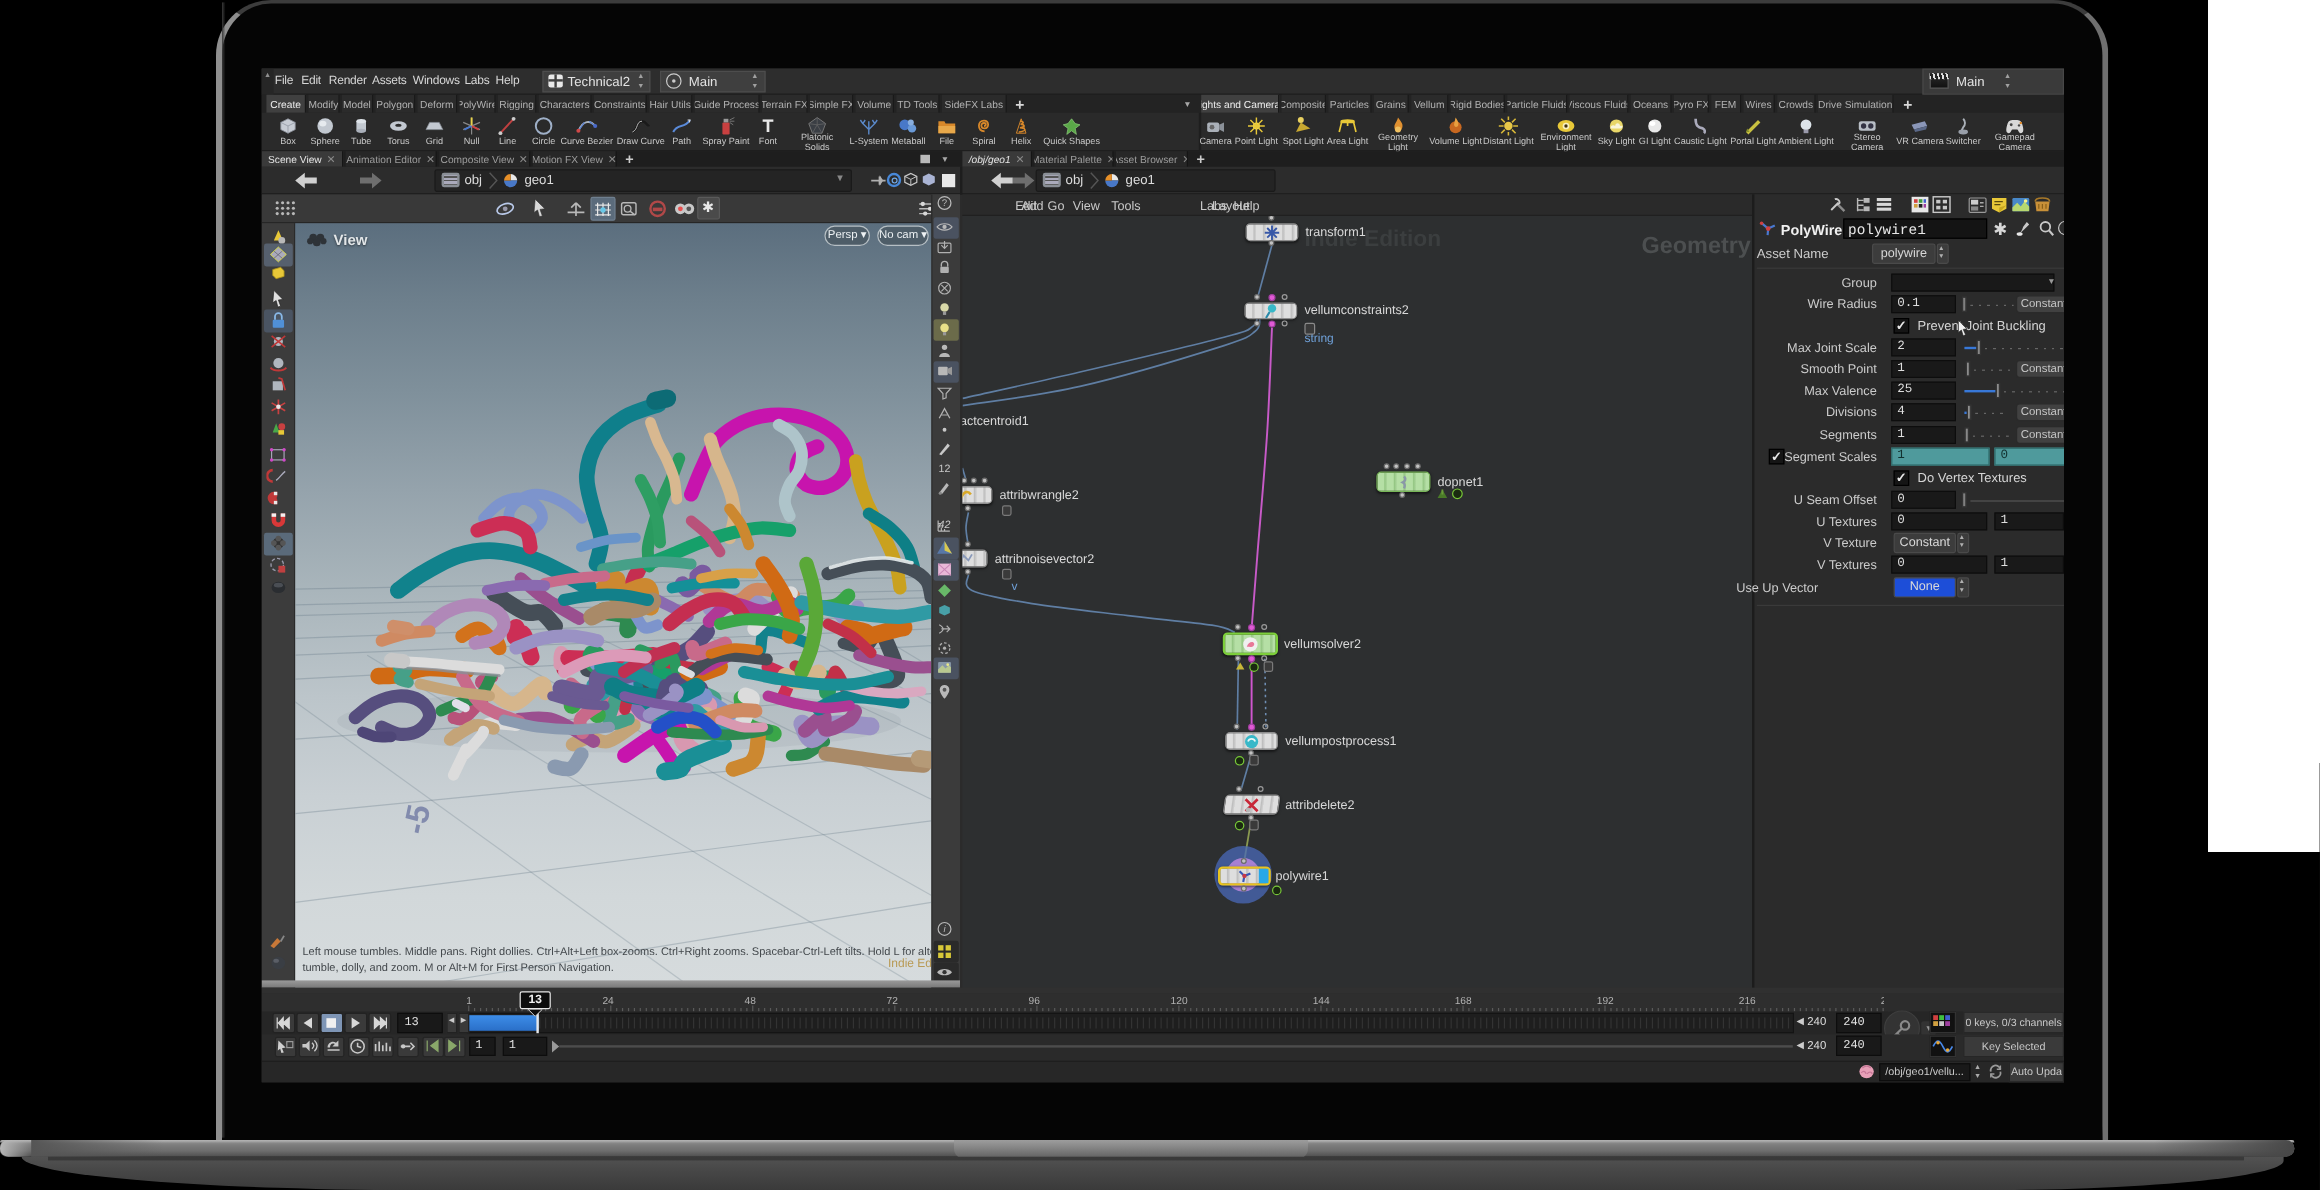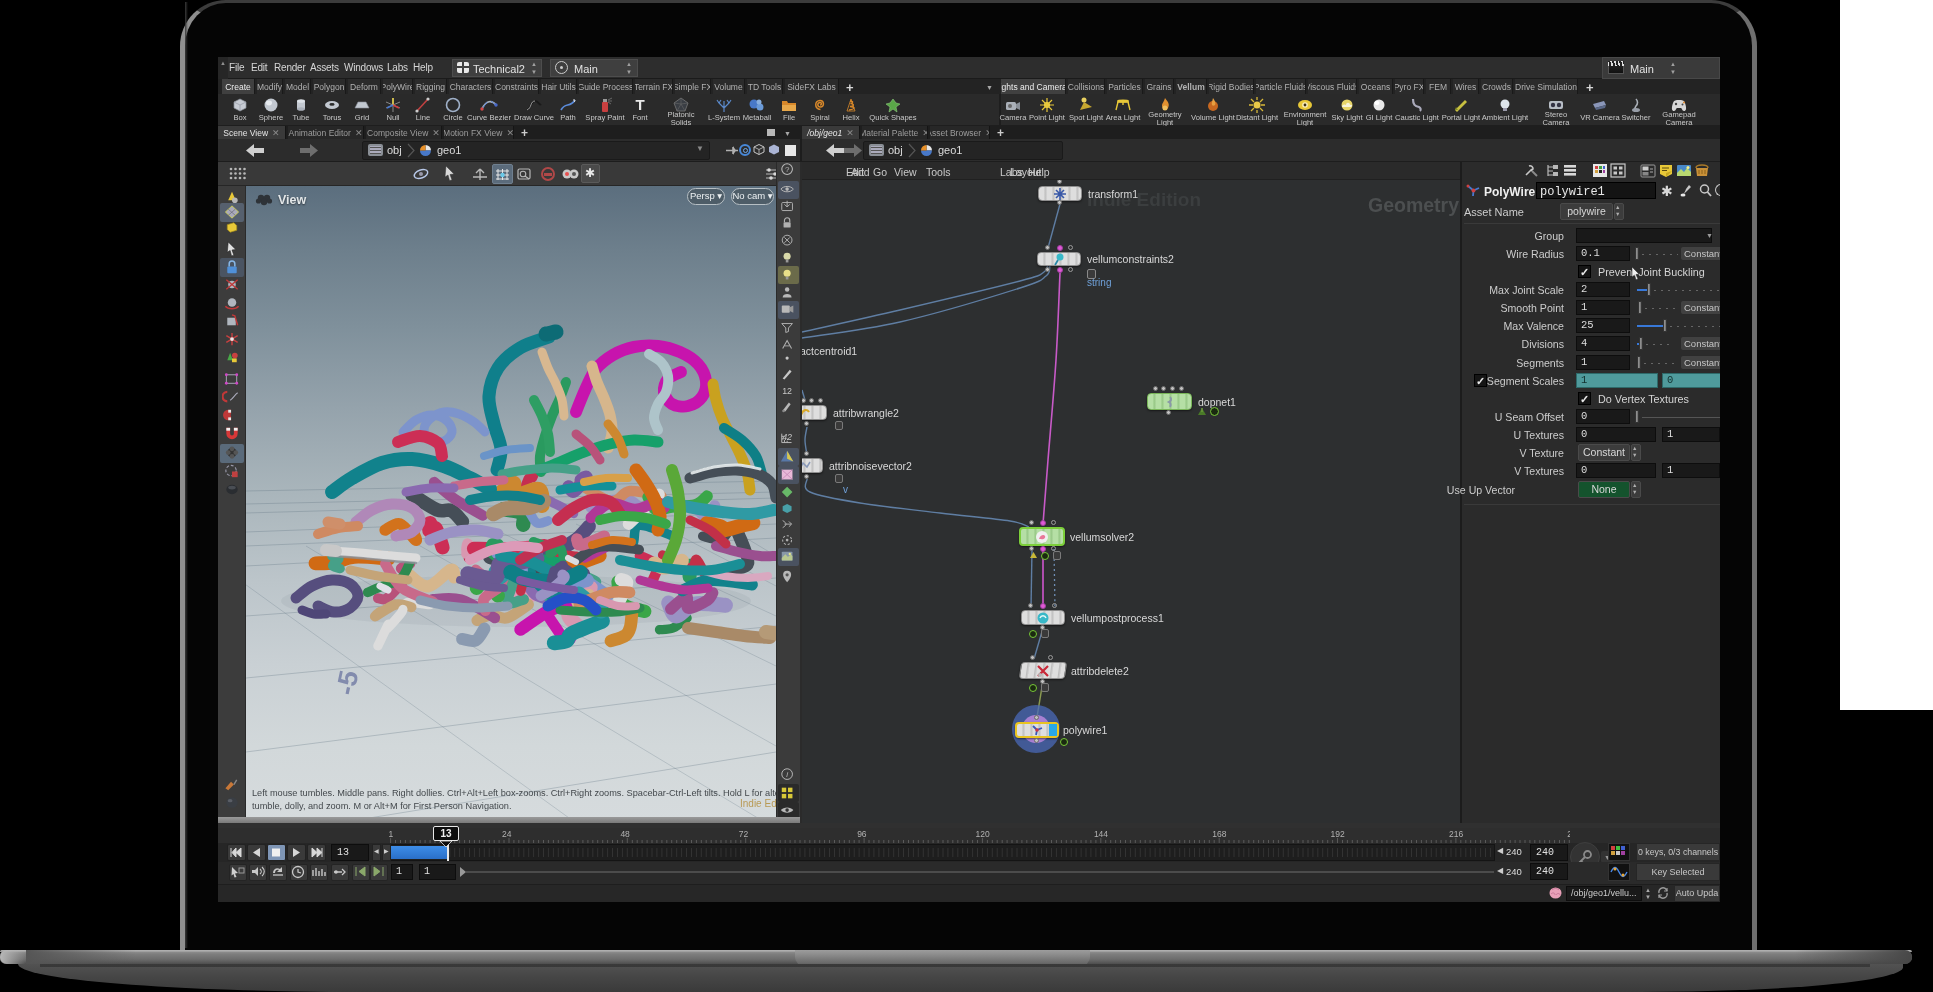--- a/index.html
+++ b/index.html
@@ -73,24 +73,24 @@
 <div class="tab" style="left:231px;width:44px;">Characters</div>
 <div class="tab" style="left:277px;width:44px;">Constraints</div>
 <div class="tab" style="left:323px;width:36px;">Hair Utils</div>
 <div class="tab" style="left:361px;width:54px;">Guide Process</div>
 <div class="tab" style="left:417px;width:38px;">Terrain FX</div>
 <div class="tab" style="left:457px;width:36px;">Simple FX</div>
 <div class="tab" style="left:495px;width:32px;">Volume</div>
 <div class="tab" style="left:529px;width:36px;">TD Tools</div>
 <div class="tab" style="left:567px;width:54px;">SideFX Labs</div>
 <div class="tab act" style="left:783px;width:65px;">Lights and Cameras</div>
-<div class="tab" style="left:850px;width:37px;">Collisions</div>
+<div class="tab" style="left:850px;width:37px;">Composite</div>
 <div class="tab" style="left:889px;width:36px;">Particles</div>
 <div class="tab" style="left:927px;width:29px;">Grains</div>
-<div class="tab" style="left:958px;width:31px;font-weight:bold;">Vellum</div>
+<div class="tab" style="left:958px;width:31px;">Vellum</div>
 <div class="tab" style="left:991px;width:45px;">Rigid Bodies</div>
 <div class="tab" style="left:1038px;width:50px;">Particle Fluids</div>
 <div class="tab" style="left:1090px;width:49px;">Viscous Fluids</div>
 <div class="tab" style="left:1141px;width:34px;">Oceans</div>
 <div class="tab" style="left:1177px;width:29px;">Pyro FX</div>
 <div class="tab" style="left:1208px;width:25px;">FEM</div>
 <div class="tab" style="left:1235px;width:26px;">Wires</div>
 <div class="tab" style="left:1263px;width:32px;">Crowds</div>
 <div class="tab" style="left:1297px;width:63px;">Drive Simulation</div>
 </div>
@@ -1295,21 +1295,21 @@
 <div class="fld" style="left:1444px;top:370px;width:58px;">1</div>
 <div class="plbl" style="left:1180px;top:390px;width:166px;">V Texture</div>
 <div style="position:absolute;left:1360px;top:387px;width:52px;height:17px;background:#3c3c3c;border:1px solid #4a4a4a;border-radius:2px;color:#d8d8d8;font-size:10.5px;text-align:center;line-height:15px;">Constant</div>
 <div style="position:absolute;left:1413px;top:387px;width:10px;height:17px;background:#3c3c3c;border:1px solid #4a4a4a;border-radius:2px;"></div>
 <div style="position:absolute;left:1414px;top:389px;font-size:5.5px;color:#b0b0b0;white-space:nowrap;line-height:1;">▲</div>
 <div style="position:absolute;left:1414px;top:396px;font-size:5.5px;color:#b0b0b0;white-space:nowrap;line-height:1;">▼</div>
 <div class="plbl" style="left:1180px;top:408px;width:166px;">V Textures</div>
 <div class="fld" style="left:1358px;top:406px;width:80px;">0</div>
 <div class="fld" style="left:1444px;top:406px;width:58px;">1</div>
 <div class="plbl" style="left:1180px;top:427px;width:166px;text-align:center;">Use Up Vector</div>
-<div style="position:absolute;left:1360px;top:424px;width:52px;height:17px;background:#14532d;border:1px solid #4a4a4a;border-radius:2px;color:#d8d8d8;font-size:10.5px;text-align:center;line-height:15px;">None</div>
+<div style="position:absolute;left:1360px;top:424px;width:52px;height:17px;background:#1d4ed8;border:1px solid #4a4a4a;border-radius:2px;color:#d8d8d8;font-size:10.5px;text-align:center;line-height:15px;">None</div>
 <div style="position:absolute;left:1413px;top:424px;width:10px;height:17px;background:#3c3c3c;border:1px solid #4a4a4a;border-radius:2px;"></div>
 <div style="position:absolute;left:1414px;top:426px;font-size:5.5px;color:#b0b0b0;white-space:nowrap;line-height:1;">▲</div>
 <div style="position:absolute;left:1414px;top:433px;font-size:5.5px;color:#b0b0b0;white-space:nowrap;line-height:1;">▼</div>
 <div style="position:absolute;left:1246px;top:447px;width:256px;height:1px;background:#3a3a3a;"></div>
 <div style="position:absolute;left:0px;top:760px;width:582px;height:6px;background:linear-gradient(180deg,#9a9a9a,#7a7a7a);"></div>
 <div style="position:absolute;left:0px;top:766px;width:1502px;height:5px;background:#303030;"></div>
 <div style="position:absolute;left:0px;top:771px;width:1502px;height:15px;background:#2e2e2e;"></div>
 <svg style="position:absolute;left:0;top:771px;" width="1502" height="15">
       <line x1="172.6" y1="10" x2="172.6" y2="15" stroke="#5a5a5a" stroke-width="1"></line>
       <line x1="177.5" y1="12" x2="177.5" y2="15" stroke="#5a5a5a" stroke-width="1"></line>

